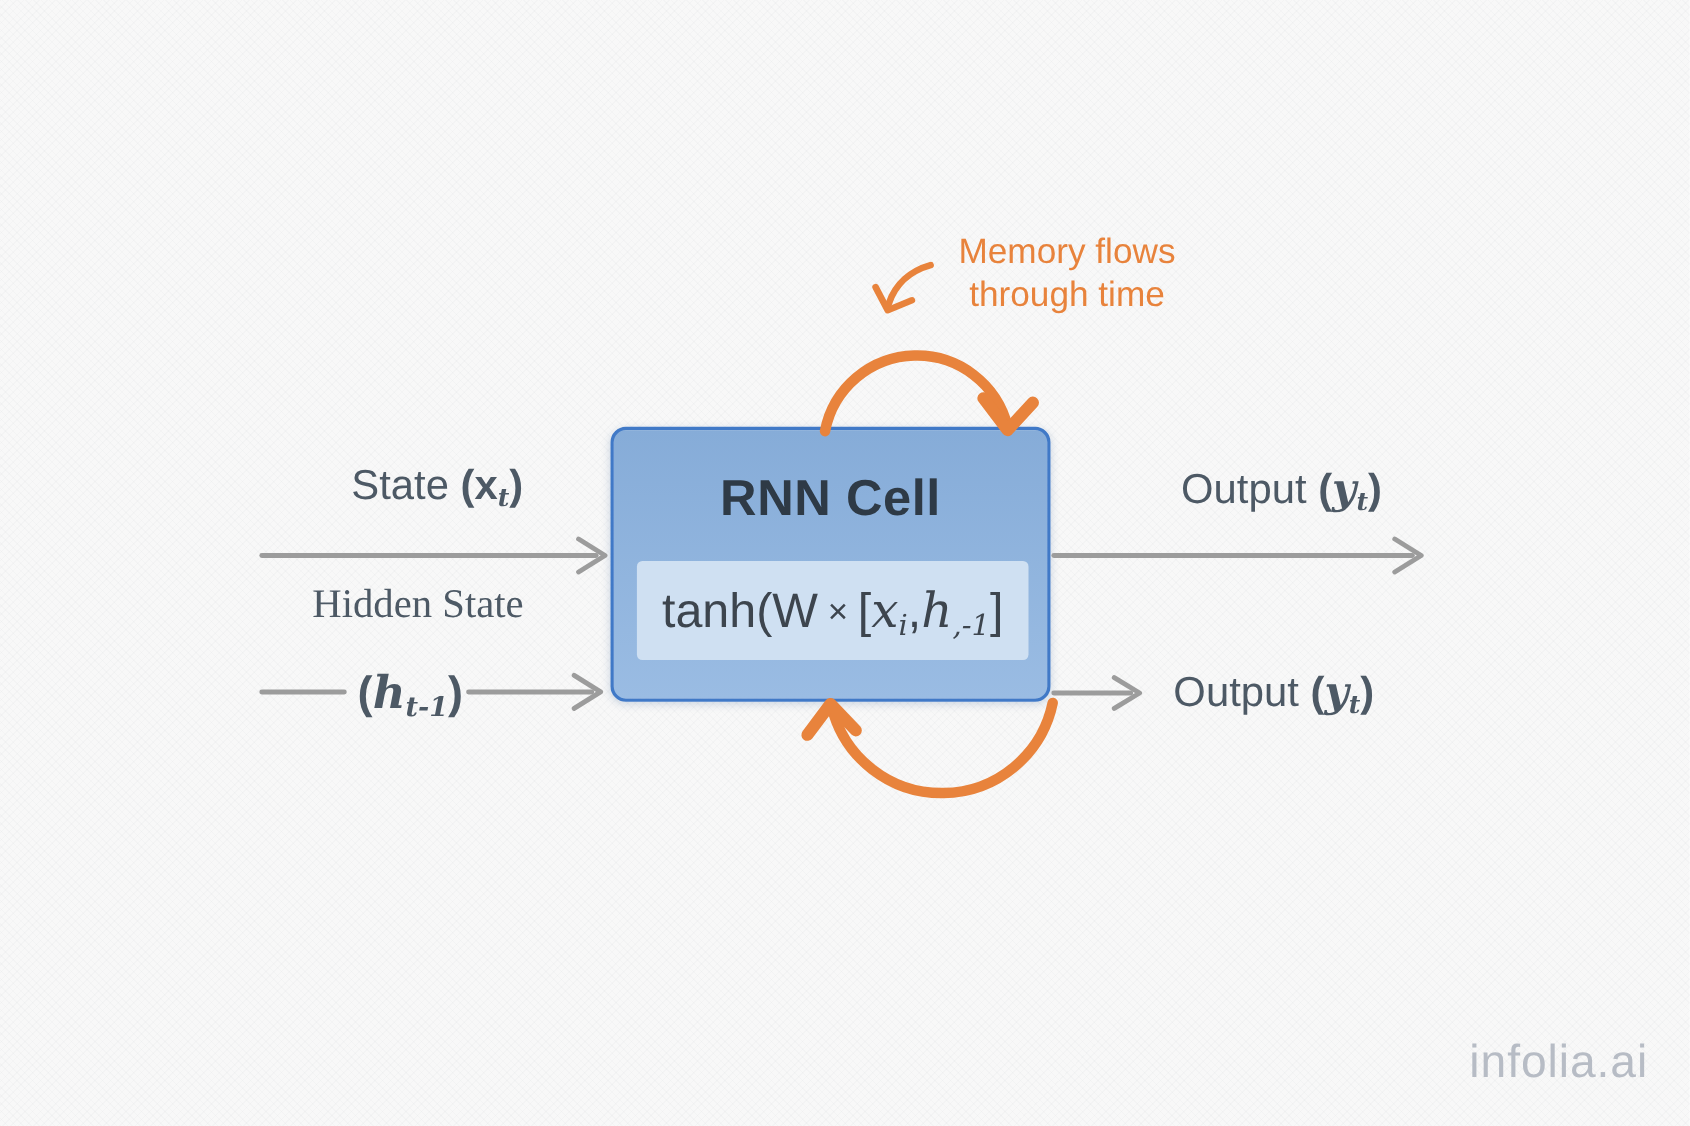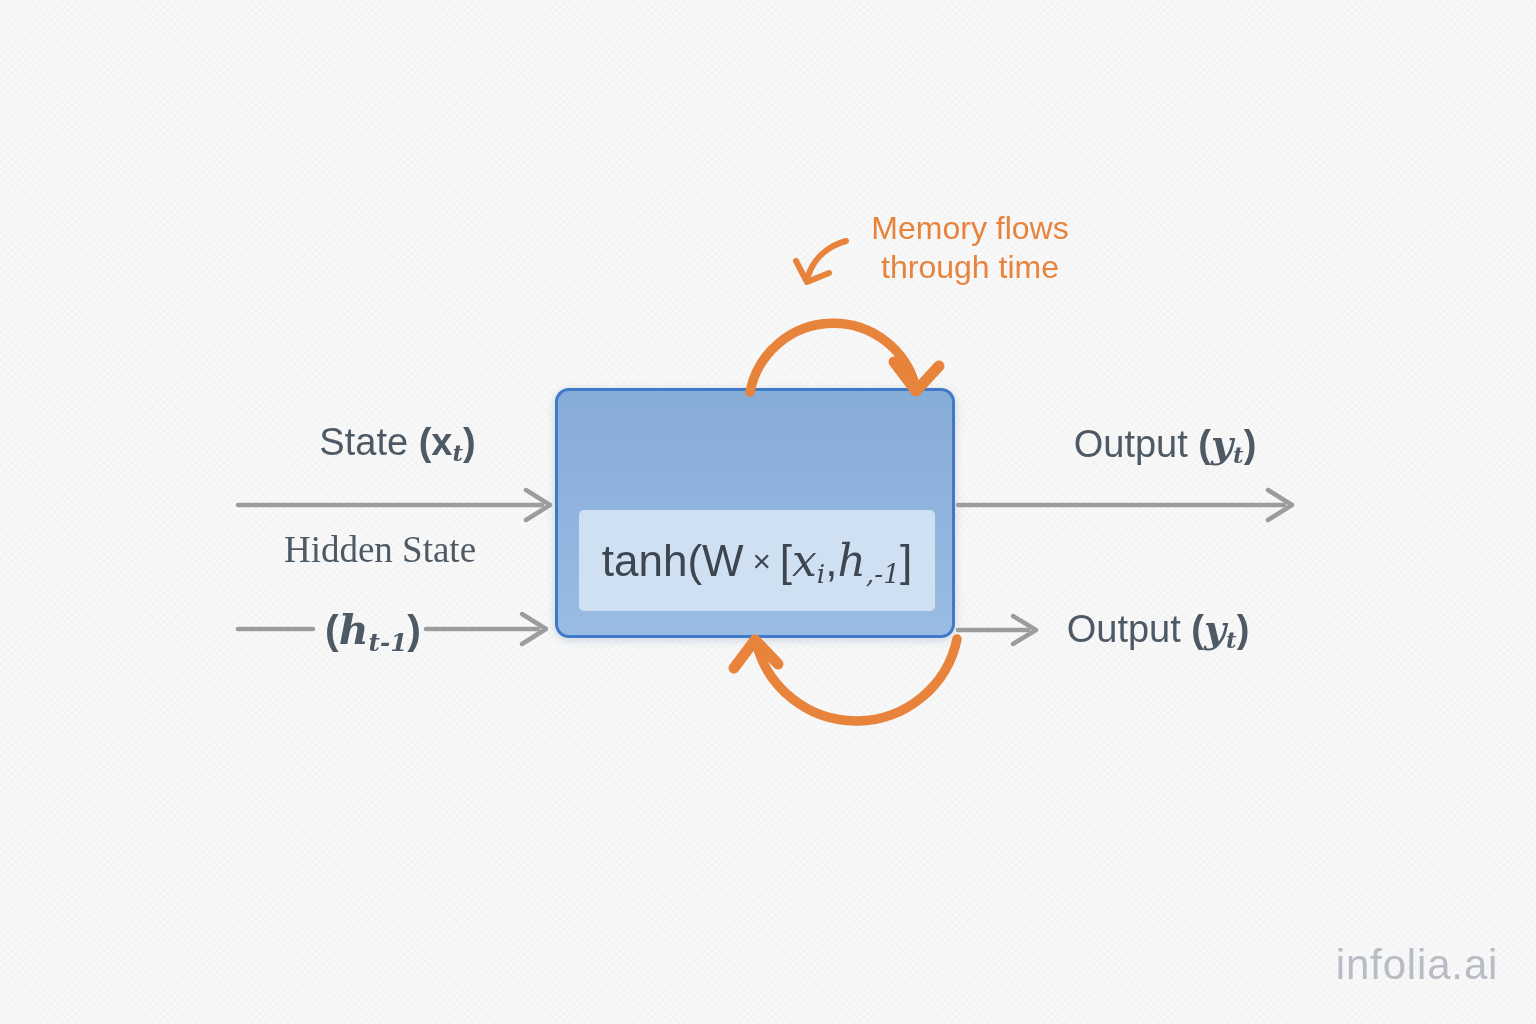--- a/index.html
+++ b/index.html
@@ -44,21 +44,21 @@
     font-size: 46px;
     font-weight: 600;
     letter-spacing: 0.5px;
     color: var(--title-text, #2e3a46);
   }
   .formula-box {
     position: absolute;
     left: 21px;
     top: 119px;
     width: 356px;
-    height: 101px;
+    height: 90px;
     border-radius: 5px;
     background: var(--formula-bg, #cfe0f2);
     display: flex;
     align-items: center;
     justify-content: center;
   }
   .formula {
     font-size: 44px;
     font-weight: 300;
     color: var(--formula-text, #3d454e);
@@ -166,20 +166,21 @@
     stroke-linecap: round;
     stroke-linejoin: round;
   }
 </style>
 </head>
 <body>
 
 <div class="stage">
 
   <div class="rnn-box">
+    <div class="rnn-title">RNN Cell</div>
     <div class="formula-box">
       <div class="formula"><span>tanh(W</span><span class="times"> × </span><span>[</span><span class="ivar">x</span><sub>i</sub><span>,</span><span class="ivar">h</span><sub>,-1</sub><span>]</span></div>
     </div>
   </div>
 
   <div class="label input-label"><span>State </span><span class="varwrap"><span>(</span><span class="uvar">x</span><sub>t</sub><span>)</span></span></div>
 
   <div class="label hidden-line1">Hidden State</div>
   <div class="label hidden-line2"><span class="varwrap"><span>(</span><span class="ivar">h</span><sub>t-1</sub><span>)</span></span></div>
 

